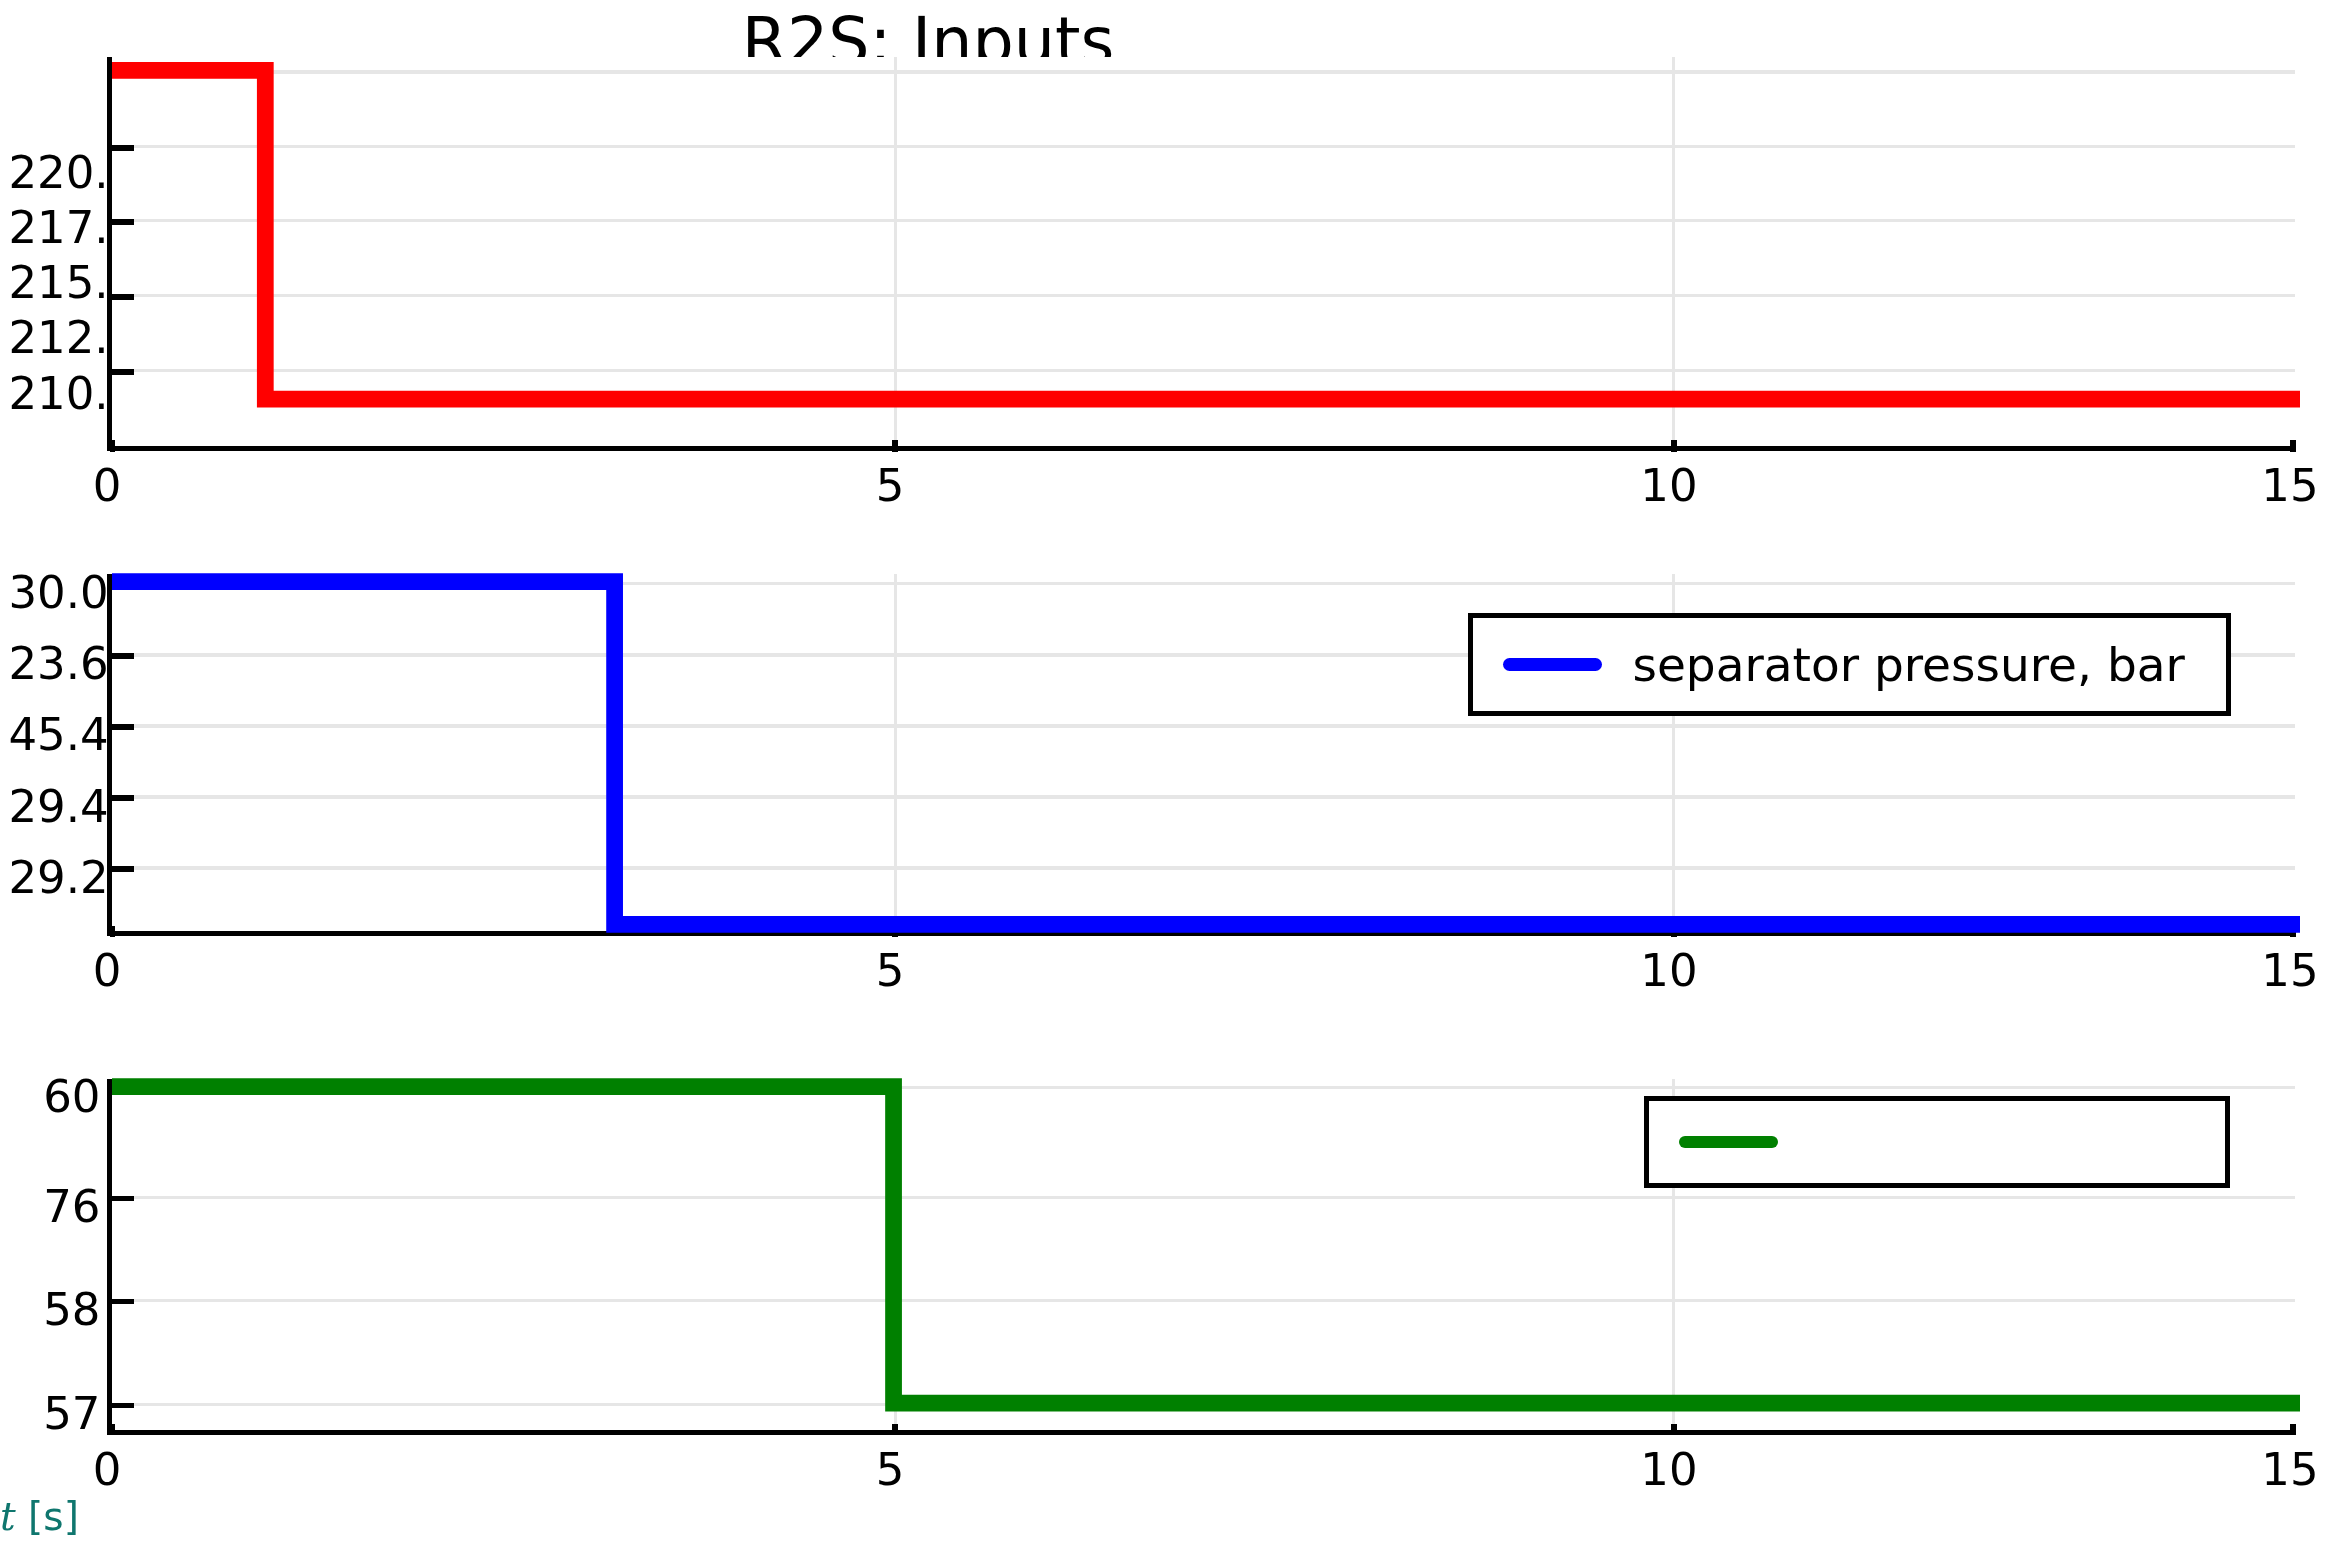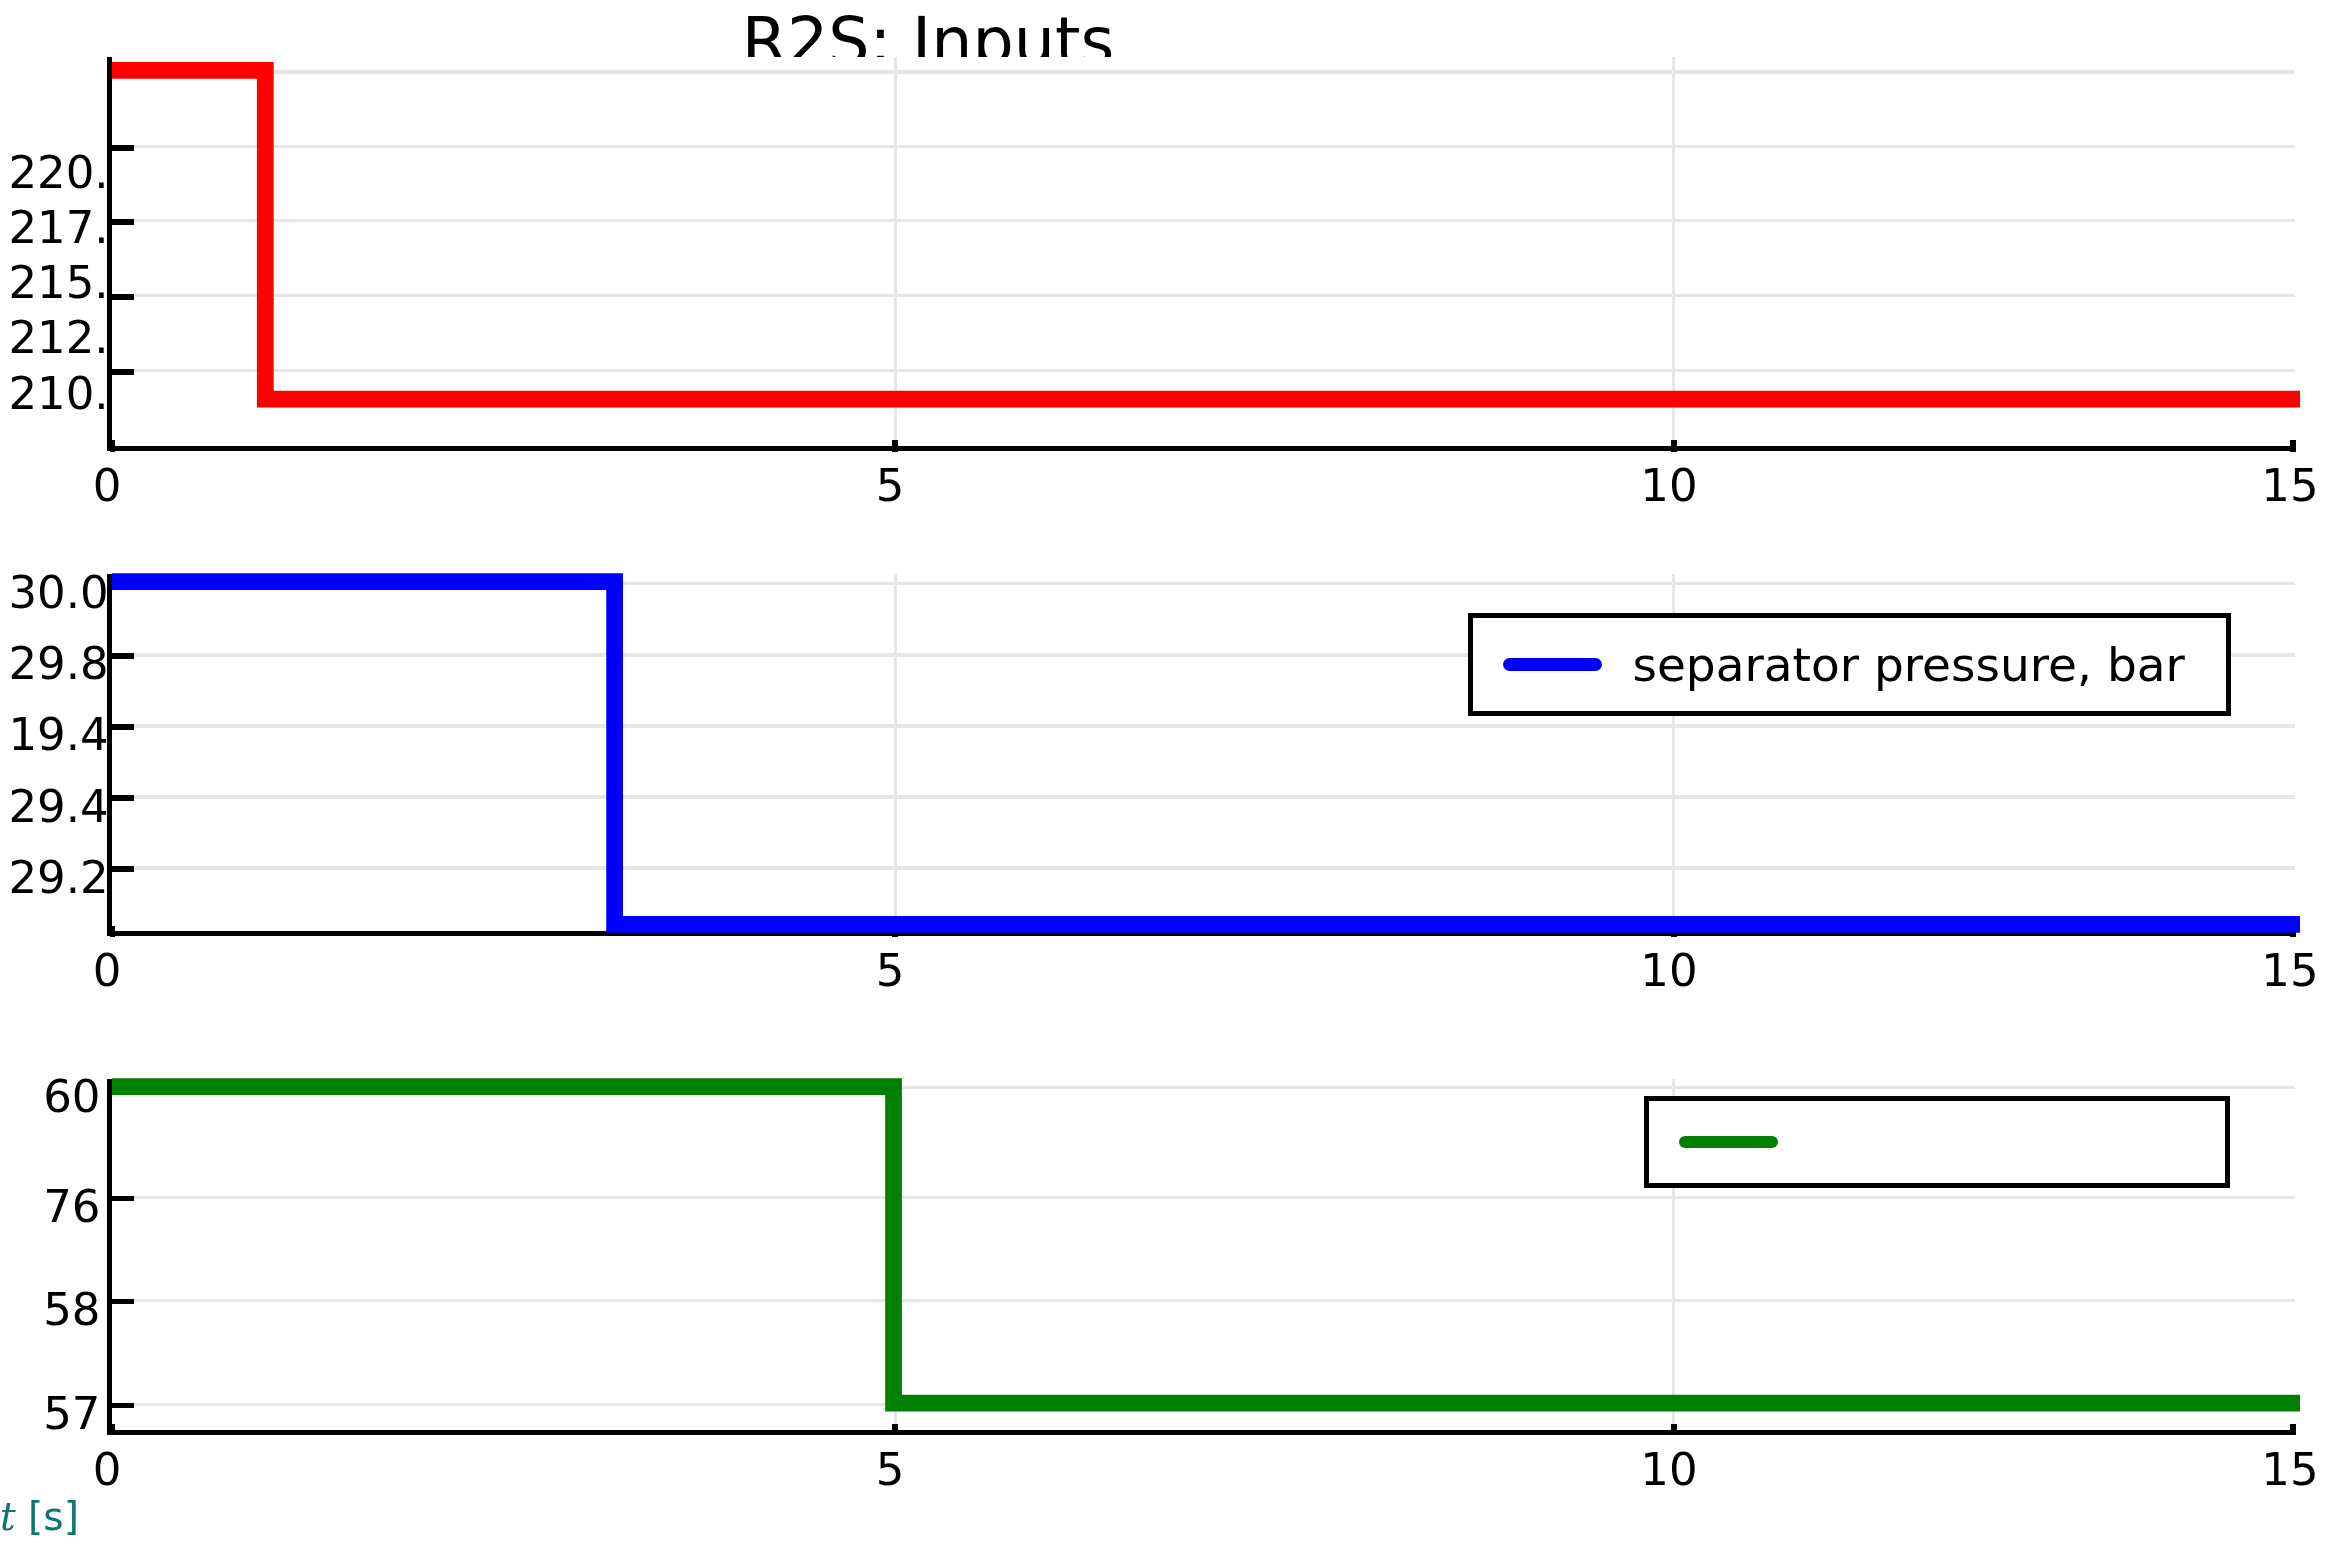--- a/index.html
+++ b/index.html
@@ -190,22 +190,22 @@
     <div class="xtick-label" style="left:107px; top:362px;">0</div>
     <div class="xtick-label" style="left:890px; top:362px;">5</div>
     <div class="xtick-label" style="left:1669px; top:362px;">10</div>
     <div class="xtick-label" style="left:2290px; top:362px;">15</div>
 
   </div>
 
   <div class="panel" style="left:0px; top:586px; width:2330px; height:251px;">
 
     <div class="ytick-label" style="top:-16px; width:92px; left:8.4px;">30.0</div>
-    <div class="ytick-label" style="top:55px; width:92px; left:8.4px;">29.8</div>
-    <div class="ytick-label" style="top:126px; width:92px; left:8.4px;">19.4</div>
+    <div class="ytick-label" style="top:55px; width:92px; left:8.4px;">23.6</div>
+    <div class="ytick-label" style="top:126px; width:92px; left:8.4px;">45.4</div>
     <div class="ytick-label" style="top:198px; width:92px; left:8.4px;">29.4</div>
     <div class="ytick-label" style="top:269px; width:92px; left:8.4px;">29.2</div>
 
     <div class="axes" style="left:107px; top:-11.7px; width:2188px; height:362px;">
 
       <div class="gridline" style="top:7.5px;"></div>
       <div class="gridline" style="top:79px;"></div>
       <div class="gridline" style="top:150px;"></div>
       <div class="gridline" style="top:221px;"></div>
       <div class="gridline" style="top:292px;"></div>

